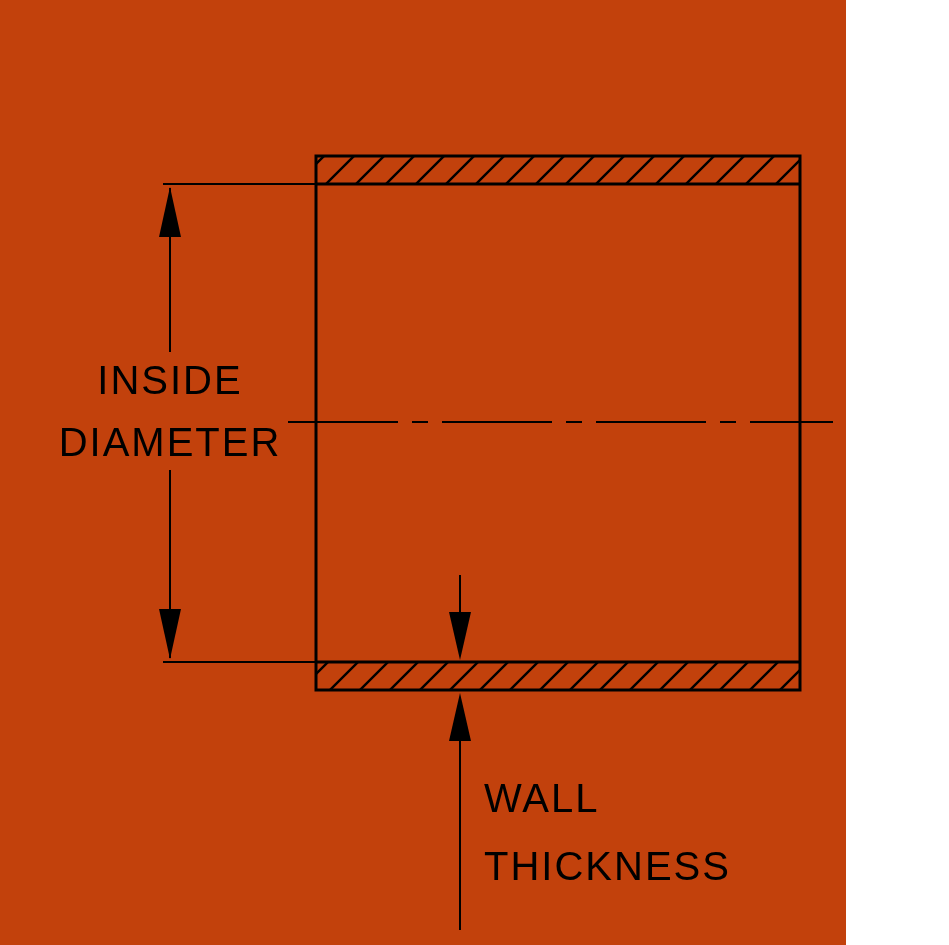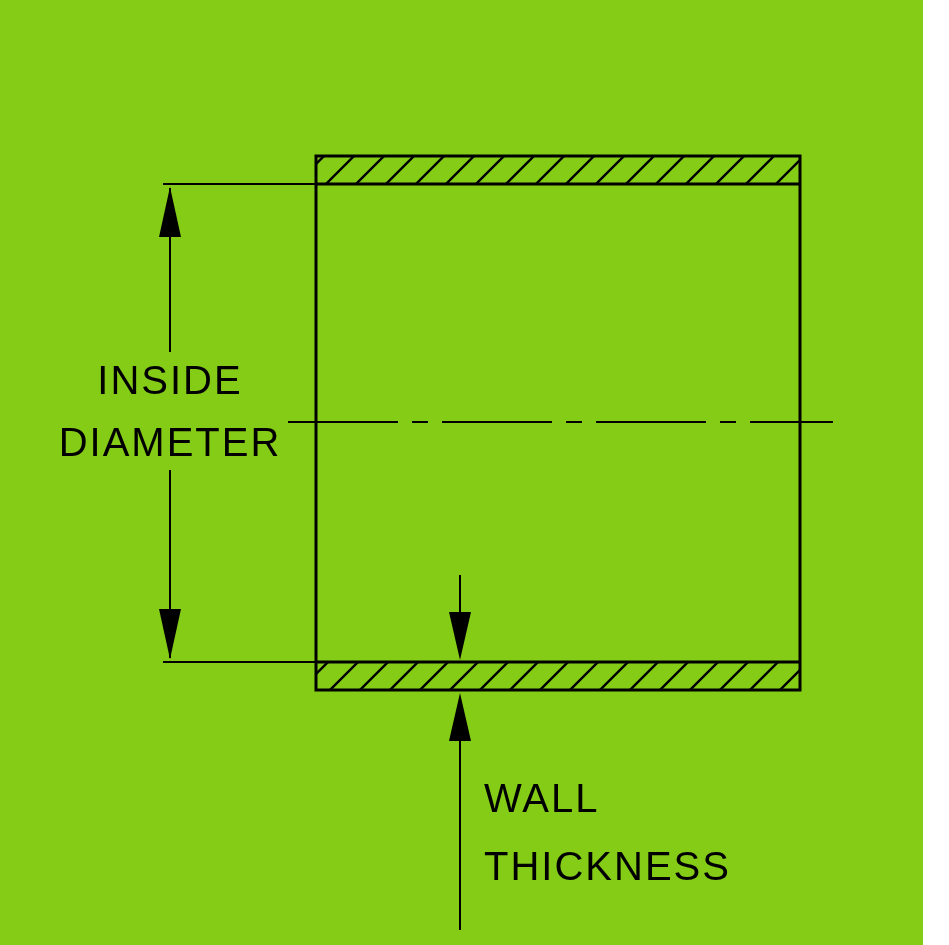--- a/index.html
+++ b/index.html
@@ -2,23 +2,23 @@
 <html><head>
 <meta charset="utf-8">
 <style>
   html, body {
     margin: 0;
     padding: 0;
     background: #ffffff;
   }
   .canvas {
     position: relative;
-    width: 923px;
+    width: 846px;
     height: 945px;
-    background: #84cc16;
+    background: #c2410c;
     font-family: "Liberation Sans", sans-serif;
     overflow: hidden;
   }
   svg {
     display: block;
   }
   .dim-label {
     fill: #000000;
     font-family: "Liberation Sans", sans-serif;
     font-size: 40px;

